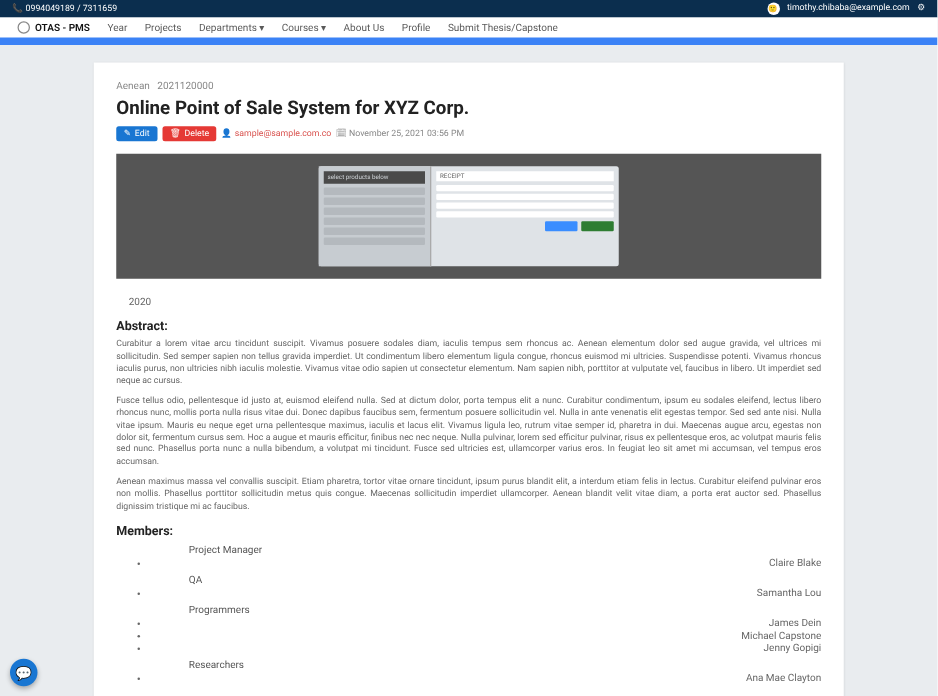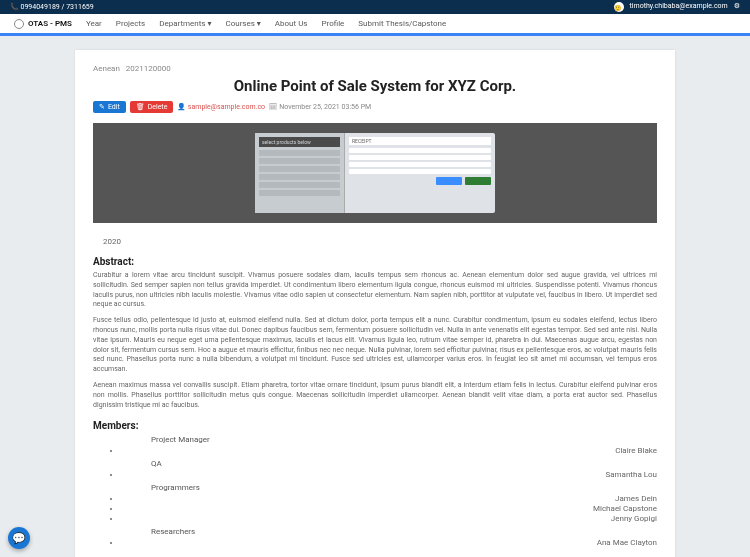--- a/index.html
+++ b/index.html
@@ -1,28 +1,28 @@
 <!DOCTYPE html>
 <html><head>
 <meta charset="utf-8">
 <style>
   * { box-sizing: border-box; margin: 0; padding: 0; }
   body { font-family: -apple-system, BlinkMacSystemFont, "Segoe UI", Roboto, sans-serif; background: #e9ecef; font-size: 9px; color: #333; }
   .topstrip { background: #0b2e4e; height: 14px; display: flex; align-items: center; justify-content: space-between; padding: 0 10px; color: #fff; font-size: 7px; }
   .topstrip .right { display: flex; align-items: flex-start; gap: 6px; }
   .avatar-circle { width: 10px; height: 10px; border-radius: 50%; background: #fff; display: inline-flex; align-items: center; justify-content: center; color: #c33; font-size: 6px; font-weight: bold; }
-  .navbar { background: #fff; height: 22px; display: flex; align-items: center; padding: 0 14px; gap: 14px; border-bottom: 3px solid #3b82f6; font-size: 8px; color: #5a5a5a; }
+  .navbar { background: #fff; height: 22px; display: flex; align-items: center; padding: 0 14px; gap: 14px; border-bottom: 6px solid #3b82f6; font-size: 8px; color: #5a5a5a; }
   .navbar .brand { display: flex; align-items: center; gap: 4px; font-weight: 600; color: #111; }
   .brand-logo { width: 10px; height: 10px; border: 1px solid #888; border-radius: 50%; display: inline-block; }
   .navlink { cursor: pointer; }
   .page { width: 600px; margin: 14px auto 6px; }
   .card { background: #fff; padding: 14px 18px 20px; box-shadow: 0 0 2px rgba(0,0,0,.1); }
   .crumb { font-size: 8px; color: #888; margin-bottom: 4px; }
   .crumb a { color: #888; text-decoration: none; }
-  h1.title { font-size: 15px; font-weight: 700; color: #222; margin-bottom: 6px; text-align: center; }
+  h1.title { font-size: 15px; font-weight: 700; color: #222; margin-bottom: 6px; }
   .btnrow { display: flex; gap: 4px; align-items: center; margin-bottom: 2px; }
   .btn { display: inline-flex; align-items: center; gap: 3px; padding: 2px 6px; border-radius: 2px; font-size: 7px; color: #fff; cursor: pointer; }
   .btn-blue { background: #1976d2; }
   .btn-red { background: #e53935; }
   .meta { font-size: 7px; color: #888; }
   .meta .author { color: #d9534f; }
   .hero { margin: 10px 0 14px; background: #555; height: 100px; display: flex; align-items: center; justify-content: center; position: relative; }
   .hero-inner { width: 240px; height: 80px; background: #dfe3e7; border-radius: 2px; display: flex; }
   .hero-left { width: 90px; background: #c7ccd1; border-right: 1px solid #aaa; padding: 4px; }
   .hero-left .sel { background: #4a4a4a; color: #cfd3d7; font-size: 5px; padding: 2px 3px; margin-bottom: 3px; }

